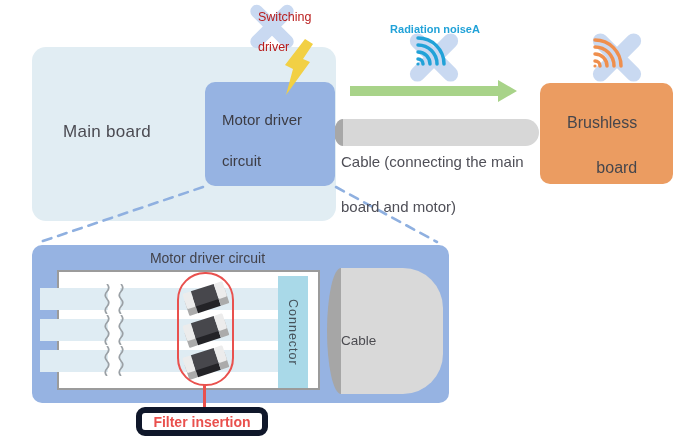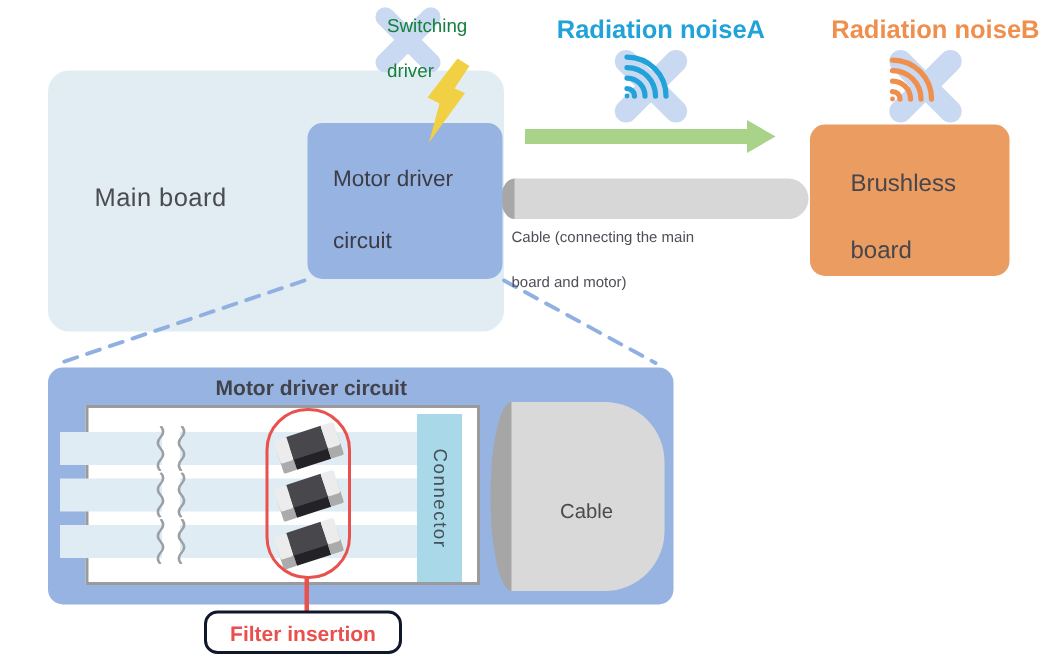--- a/index.html
+++ b/index.html
@@ -9,47 +9,47 @@
   }
   .abs{position:absolute;}
   .box{position:absolute;border-radius:10px;}
   .lbl{position:absolute;white-space:pre-line;}
   
   .main-board{left:32px;top:47px;width:304px;height:174px;background:#e1edf3;border-radius:14px;}
   .main-board-lbl{left:63px;top:122px;font-size:17px;letter-spacing:.3px;color:#4b4b52;text-align:right;}
   .mdc-box{left:205px;top:82px;width:130px;height:104px;background:#96b3e2;}
   .mdc-lbl{left:222px;top:110px;font-size:15px;line-height:1.35;color:#3c3c44;}
   .brushless{left:540px;top:83px;width:133px;height:101px;background:#eb9c61;}
-  .brushless-lbl{left:567px;top:112px;font-size:16px;line-height:1.4;color:#46464c;}
+  .brushless-lbl{left:567px;top:112px;font-size:16px;line-height:1.4;color:#46464c;text-align:right;}
   .cable-top-body{left:343px;top:119px;width:196px;height:27px;background:#d7d7d7;border-radius:0 13.5px 13.5px 0;}
   .cable-top-end{left:334px;top:119px;width:18px;height:27px;background:#a7a7a7;border-radius:50%;}
-  .cable-caption{left:341px;top:151px;font-size:10px;line-height:1.5;color:#4f4f57;}
-  .sw-lbl{left:258px;top:10px;font-size:12.5px;line-height:1.2;color:#15803d;z-index:4;}
-  .noise-title{position:absolute;top:10px;width:150px;text-align:right;font-size:17px;font-weight:bold;}
+  .cable-caption{left:341px;top:151px;font-size:15px;line-height:1.5;color:#4f4f57;}
+  .sw-lbl{left:258px;top:10px;font-size:12.5px;line-height:1.2;color:#b91c1c;z-index:4;}
+  .noise-title{position:absolute;top:23px;width:150px;text-align:center;font-size:11px;font-weight:bold;}
   .noise-a-title{left:360px;color:#21a2d8;}
   .noise-b-title{left:543px;color:#ef8f4d;}
   
   .xmark{position:absolute;width:0;height:0;}
   .xbar{position:absolute;left:-31px;top:-7.5px;width:62px;height:15px;background:#c9d9f1;border-radius:8px;}
   .xbar.r45{transform:rotate(45deg);}
   .xbar.r-45{transform:rotate(-45deg);}
   .xmark.sm .xbar{left:-28px;top:-6.5px;width:56px;height:13px;}
   
   .detail-box{left:32px;top:245px;width:417px;height:158px;background:#96b3e2;border-radius:10px;}
-  .detail-title{left:60px;top:250px;width:295px;text-align:center;font-size:14px;color:#42424a;font-weight:bold;}
+  .detail-title{left:60px;top:250px;width:295px;text-align:center;font-size:14px;color:#42424a;}
   .pcb{left:57px;top:270px;width:263px;height:120px;background:#ffffff;border:2px solid #9b9b9b;box-sizing:border-box;}
   .trace{position:absolute;left:40px;width:238px;height:22px;background:#dfecf3;}
   .connector{left:278px;top:276px;width:30px;height:112px;background:#a9d9e8;display:flex;align-items:center;justify-content:center;}
   .connector-lbl{writing-mode:vertical-rl;font-size:12.5px;letter-spacing:1px;color:#46525a;}
   .cable-bot-end{left:327px;top:268px;width:28px;height:126px;background:#a6a6a6;border-radius:50%;}
   .cable-bot-body{left:341px;top:268px;width:102px;height:126px;background:#d9d9d9;border-radius:0 40px 40px 0;}
-  .cable-bot-lbl{left:341px;top:333px;width:100px;text-align:center;font-size:13.5px;color:#4b4b50;}
+  .cable-bot-lbl{left:341px;top:333px;width:100px;font-size:13.5px;color:#4b4b50;}
   .filter-ring{left:177px;top:272px;width:57px;height:114px;border:2.5px solid #e9514e;border-radius:28px;box-sizing:border-box;background:transparent;}
   .filter-line{left:203px;top:385px;width:2.5px;height:24px;background:#e9514e;}
-  .filter-callout{left:136px;top:407px;width:132px;height:29px;background:#ffffff;border:2px solid #0f172a;border-radius:9px;box-sizing:border-box;
+  .filter-callout{left:136px;top:407px;width:132px;height:29px;background:#ffffff;border:6px solid #0f172a;border-radius:9px;box-sizing:border-box;
                   display:flex;align-items:center;justify-content:center;font-size:14px;font-weight:600;color:#e9504d;}
   svg{display:block;}
 </style>
 </head>
 <body>
 
 <div id="stage">
 
   <div class="main-board abs"></div>
 
@@ -91,21 +91,20 @@
   <svg class="abs" style="left:411px;top:29px;" width="40" height="40" viewBox="0 0 40 40">
     <g stroke="#21a2d8" stroke-width="3.5" fill="none" stroke-linecap="round">
       <circle cx="7" cy="35" r="1.6" fill="#21a2d8" stroke="none"></circle>
       <path d="M12,35 A5,5 0 0 0 7,30"></path>
       <path d="M19,35 A12,12 0 0 0 7,23"></path>
       <path d="M26,35 A19,19 0 0 0 7,16"></path>
       <path d="M33,35 A26,26 0 0 0 7,9"></path>
     </g>
   </svg>
 
-  <div class="noise-title noise-b-title">Radiation noiseB</div>
   <div class="xmark" style="left:617px;top:57px;">
     <div class="xbar r45"></div>
       <div class="xbar r-45"></div>
   </div>
   <svg class="abs" style="left:588px;top:31px;" width="40" height="40" viewBox="0 0 40 40">
     <g stroke="#ef8f4d" stroke-width="3.5" fill="none" stroke-linecap="round">
       <circle cx="7" cy="35" r="1.6" fill="#ef8f4d" stroke="none"></circle>
       <path d="M12,35 A5,5 0 0 0 7,30"></path>
       <path d="M19,35 A12,12 0 0 0 7,23"></path>
       <path d="M26,35 A19,19 0 0 0 7,16"></path>

